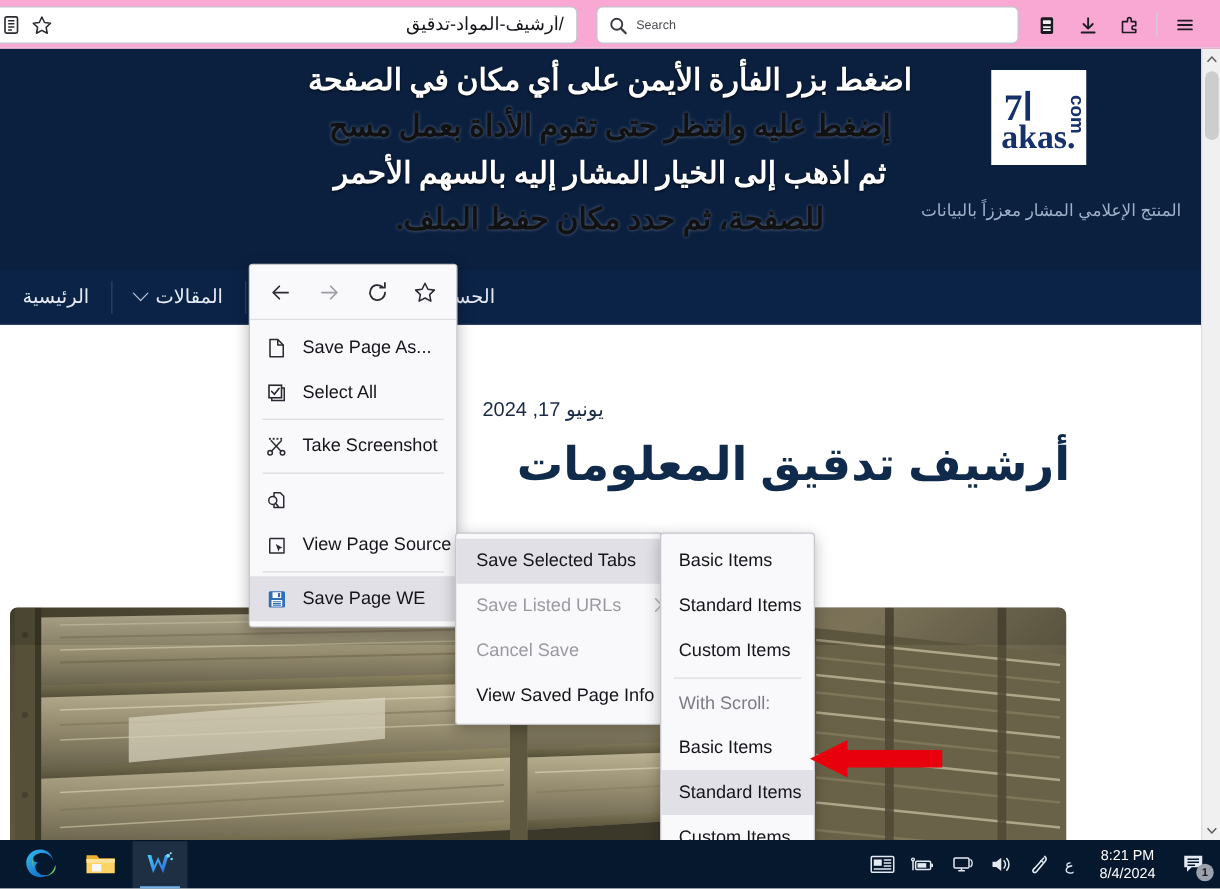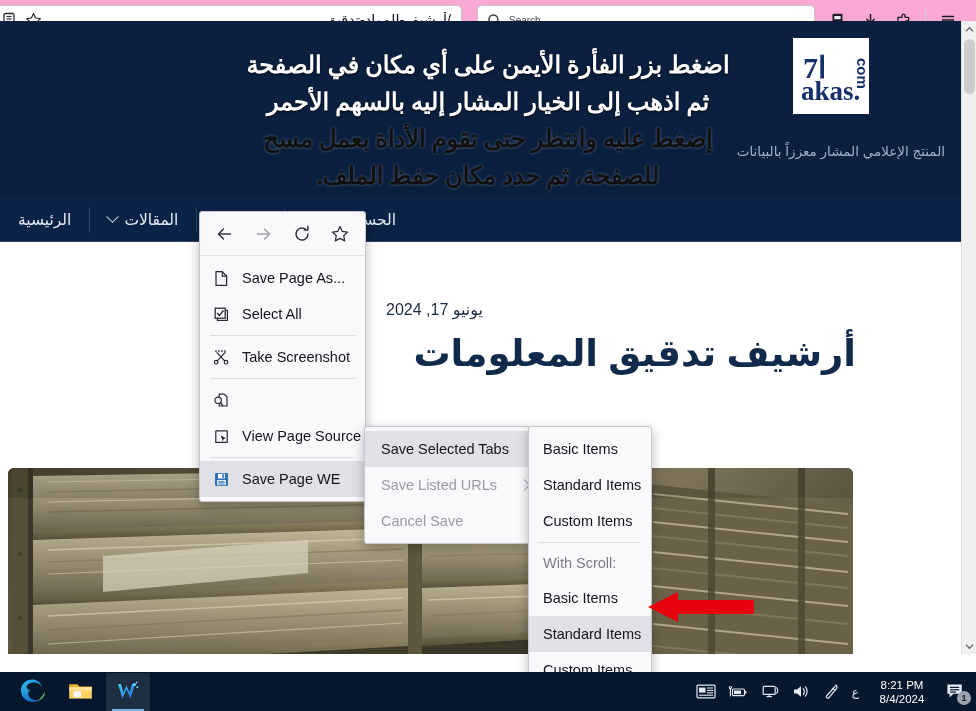--- a/index.html
+++ b/index.html
@@ -73,21 +73,21 @@
   .tb-btn {
     width: 30px; height: 30px; border-radius: 4px;
     display: flex; align-items: center; justify-content: center;
   }
   .tb-sep {
     width: 1px; height: 20px; background: #cfcfd6; margin: 0 4px;
   }
 
   
   .viewport {
-    position: absolute; left: 0; top: 21px;
+    position: absolute; left: 0; top: 39px;
     width: 976px; height: 633px;
     background: #ec4899;
     overflow: hidden;
   }
 
   
   .site-header {
     position: absolute; left: 0; top: 0;
     width: 961px; height: 177px;
     background: #0b1f3f;
@@ -550,22 +550,22 @@
       <div class="scroll-arrow-dn">
         <svg width="9" height="7" viewBox="0 0 9 7">
             <path d="M1 1.6 L4.5 5.4 L8 1.6" fill="none" stroke="#5b5b5b" stroke-width="1.2"></path>
           </svg>
       </div>
     </div>
   </div>
 
   <div class="instructions">
     <span class="line">اضغط بزر الفأرة الأيمن على أي مكان في الصفحة</span>
+    <span class="line dark">إضغط عليه وانتظر حتى تقوم الأداة بعمل مسح</span>
     <span class="line">ثم اذهب إلى  الخيار المشار إليه بالسهم الأحمر</span>
-    <span class="line dark">إضغط عليه وانتظر حتى تقوم الأداة بعمل مسح</span>
     <span class="line dark">للصفحة، ثم حدد مكان حفظ الملف.</span>
   </div>
 
   <div class="ctxmenu" id="menu-main">
     <div class="ctx-navrow">
       <div class="ctx-navbtn">
         <svg width="20" height="20" viewBox="0 0 20 20">
           <line x1="3.5" y1="10" x2="16" y2="10" stroke="#2b2a33" stroke-width="1.4"></line>
           <path d="M8.5 5 L3.5 10 L8.5 15" fill="none" stroke="#2b2a33" stroke-width="1.4" stroke-linecap="round" stroke-linejoin="round"></path>
         </svg>
@@ -690,20 +690,23 @@
       <div class="ctx-item dim">
         <span class="ctx-lbl">Save Listed URLs</span>
         <span class="ctx-arrow">
           <svg width="8" height="12" viewBox="0 0 8 12">
               <path d="M1.5 1 L6.3 6 L1.5 11" fill="none" stroke="#b4b4bb" stroke-width="1.35" stroke-linecap="round" stroke-linejoin="round"></path>
             </svg>
         </span>
       </div>
       <div class="ctx-item dim">
         <span class="ctx-lbl">Cancel Save</span>
+      </div>
+      <div class="ctx-item">
+        <span class="ctx-lbl">View Saved Page Info</span>
       </div>
     </div>
   </div>
 
   <div class="ctxmenu" id="menu-sub2">
     <div class="ctx-list">
       <div class="ctx-item">
         <span class="ctx-lbl">Basic Items</span>
       </div>
       <div class="ctx-item">

